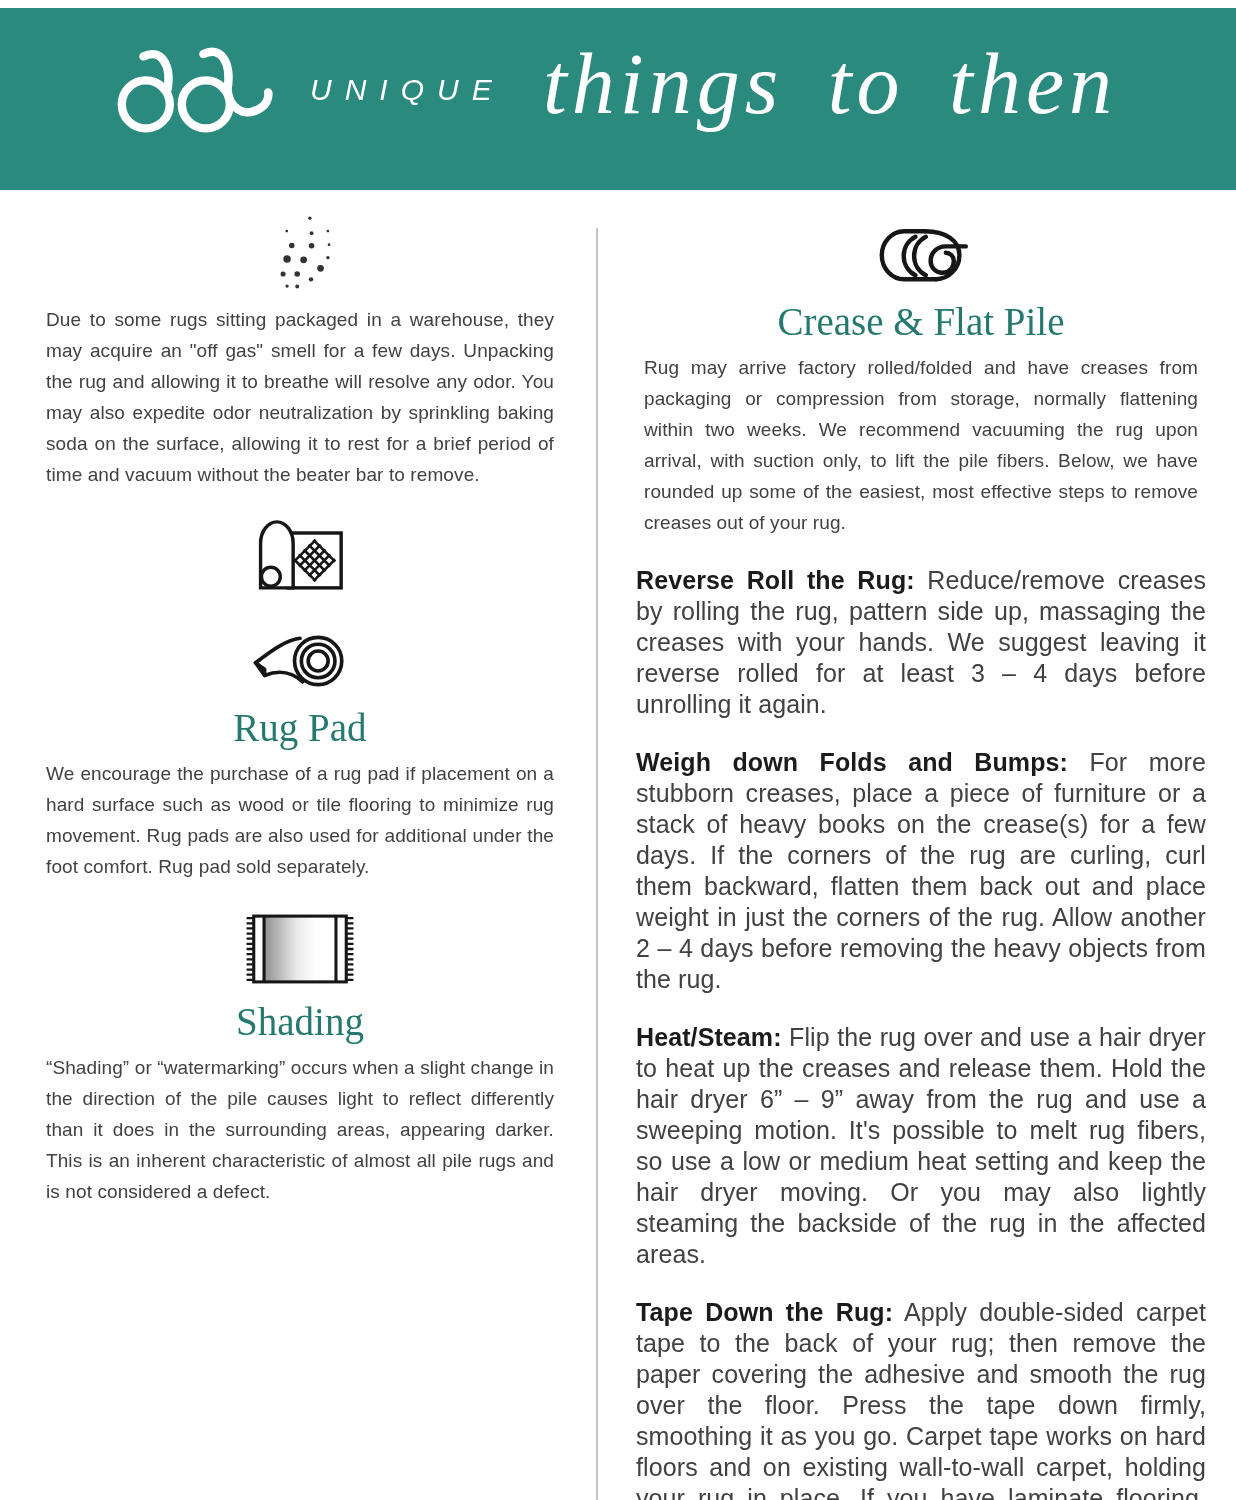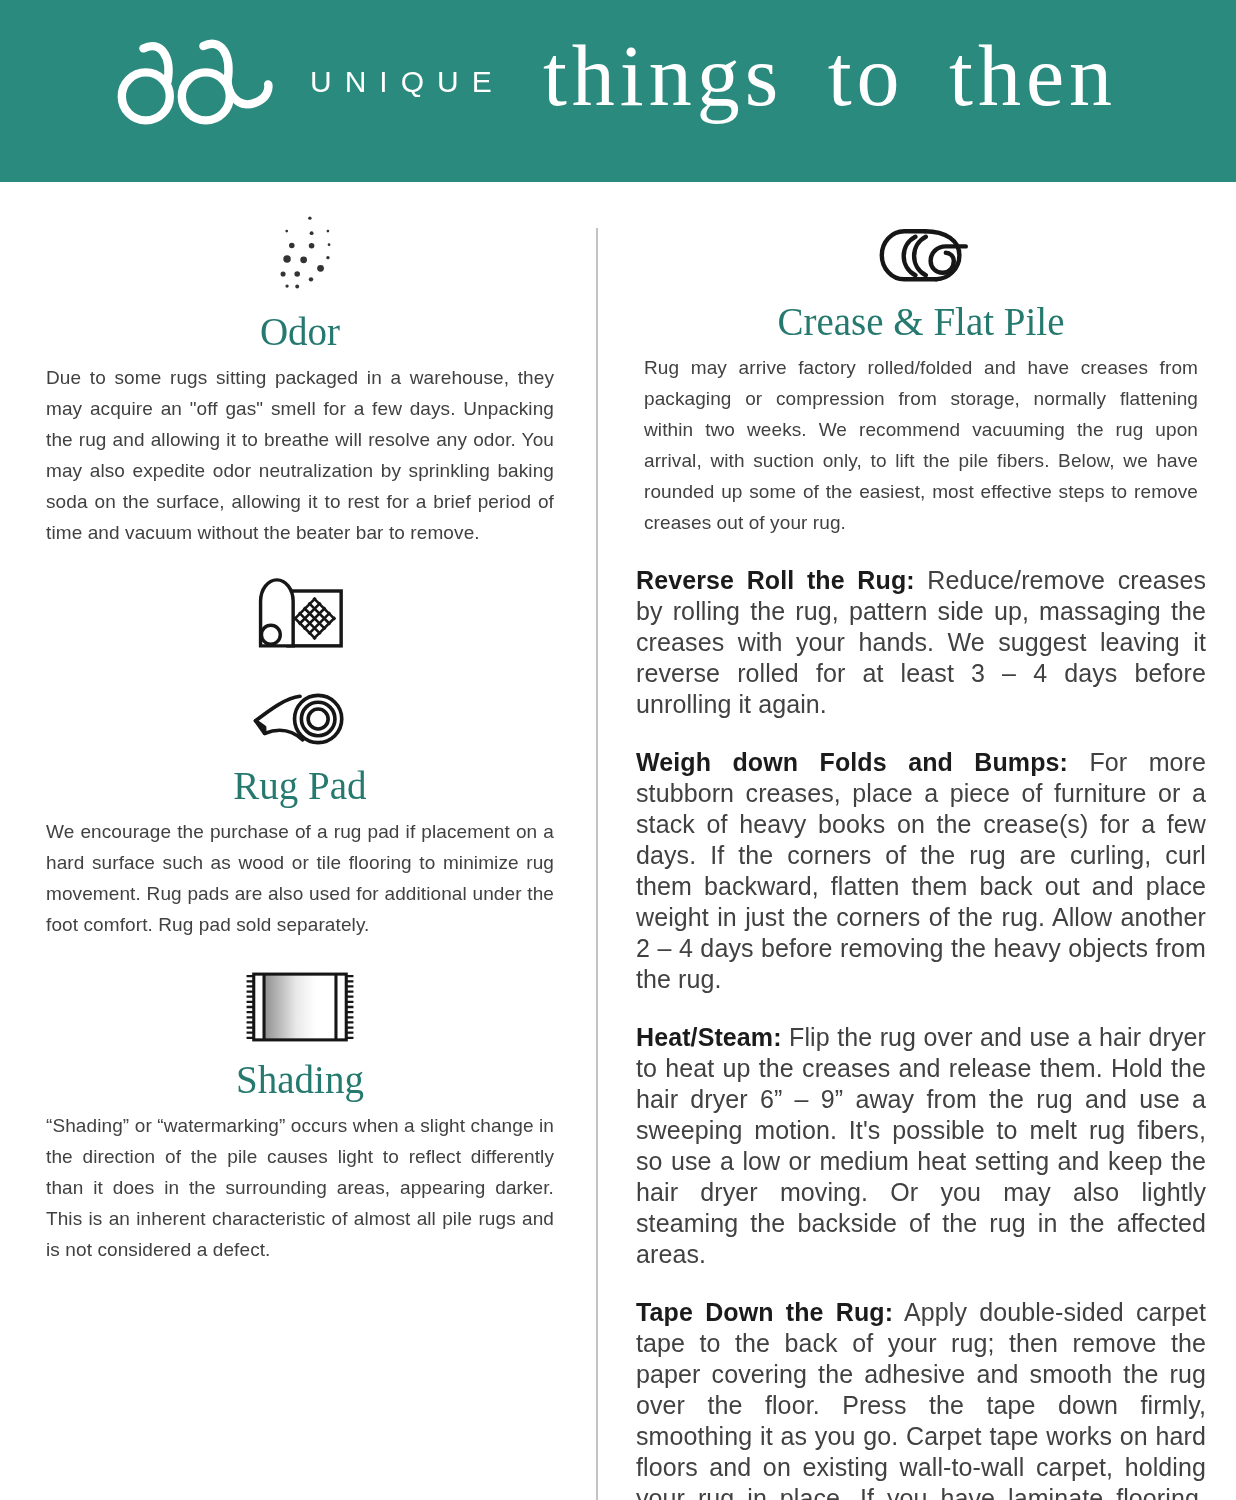--- a/index.html
+++ b/index.html
@@ -1,20 +1,20 @@
 <!DOCTYPE html>
 <html><head>
 <meta charset="utf-8">
 <style>
   html,body{margin:0;padding:0;background:#ffffff;}
   .page{position:relative;width:1236px;height:1500px;background:#ffffff;overflow:hidden;
         font-family:"Liberation Sans",sans-serif;}
 
   
-  .band{position:absolute;left:0;top:0;width:1236px;height:182px;background:#2A8A7E;}
+  .band{position:absolute;left:0;top:8px;width:1236px;height:182px;background:#2A8A7E;font-style:italic;}
   .logo-group{position:absolute;left:100px;top:34px;display:flex;align-items:center;gap:20px;}
   .logo-group svg{display:block;}
   .brand{color:#ffffff;text-align:center;font-size:30px;letter-spacing:13px;
          line-height:40px;font-weight:400;}
   .title{position:absolute;left:480px;top:26px;width:700px;margin:0;text-align:center;
          font-family:"Liberation Serif",serif;font-weight:400;font-size:86px;
          color:#ffffff;letter-spacing:5px;word-spacing:18px;}
 
   
   .divider{position:absolute;left:596px;top:228px;bottom:0;width:2px;background:#c3c3c3;}
@@ -81,21 +81,20 @@
             <circle cx="72" cy="56.7" r="2"></circle>
             <circle cx="63.3" cy="69.3" r="4"></circle>
             <circle cx="19" cy="76" r="3"></circle>
             <circle cx="35.7" cy="76" r="3.3"></circle>
             <circle cx="52" cy="82.3" r="2.6"></circle>
             <circle cx="23.7" cy="90.3" r="2"></circle>
             <circle cx="35.7" cy="90.7" r="2.3"></circle>
           </g>
         </svg>
       </div>
-      <h2 class="sec-head">Odor</h2>
       <p class="body">Due to some rugs sitting packaged in a warehouse, they may acquire an "off gas" smell for a few days. Unpacking the rug and allowing it to breathe will resolve any odor. You may also expedite odor neutralization by sprinkling baking soda on the surface, allowing it to rest for a brief period of time and vacuum without the beater bar to remove.</p>
     </section>
 
     <section>
       <div class="icon-wrap mt-b">
         <svg width="96" height="86" viewBox="0 0 112 96">
           <rect class="ink" x="42" y="20" width="62" height="64" stroke-width="4"></rect>
           <g class="ink" stroke-width="3" transform="translate(73,52) rotate(45)">
             <path d="M-18,-16 H18 M-18,-8 H18 M-18,0 H18 M-18,8 H18 M-18,16 H18"></path>
             <path d="M-16,-18 V18 M-8,-18 V18 M0,-18 V18 M8,-18 V18 M16,-18 V18"></path>

